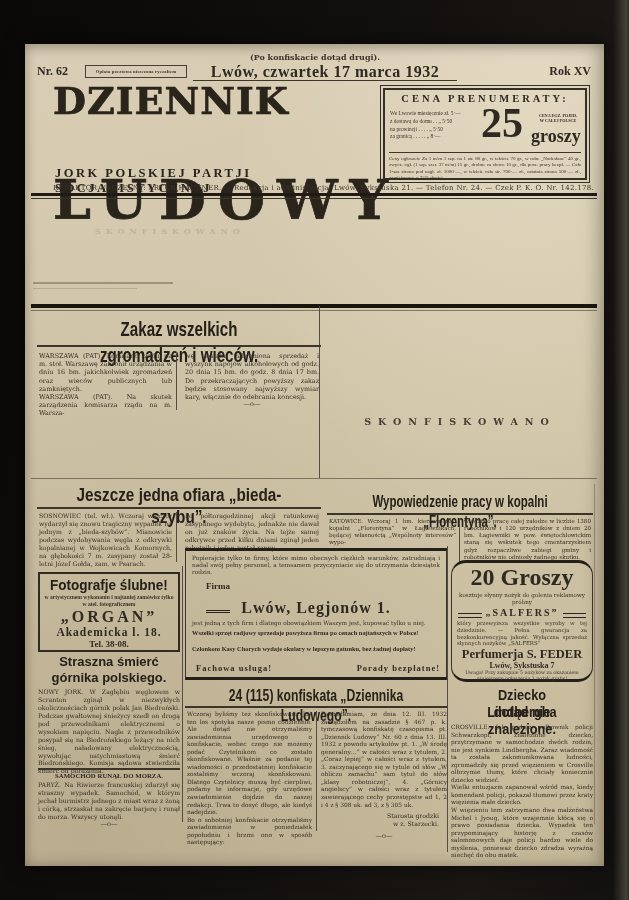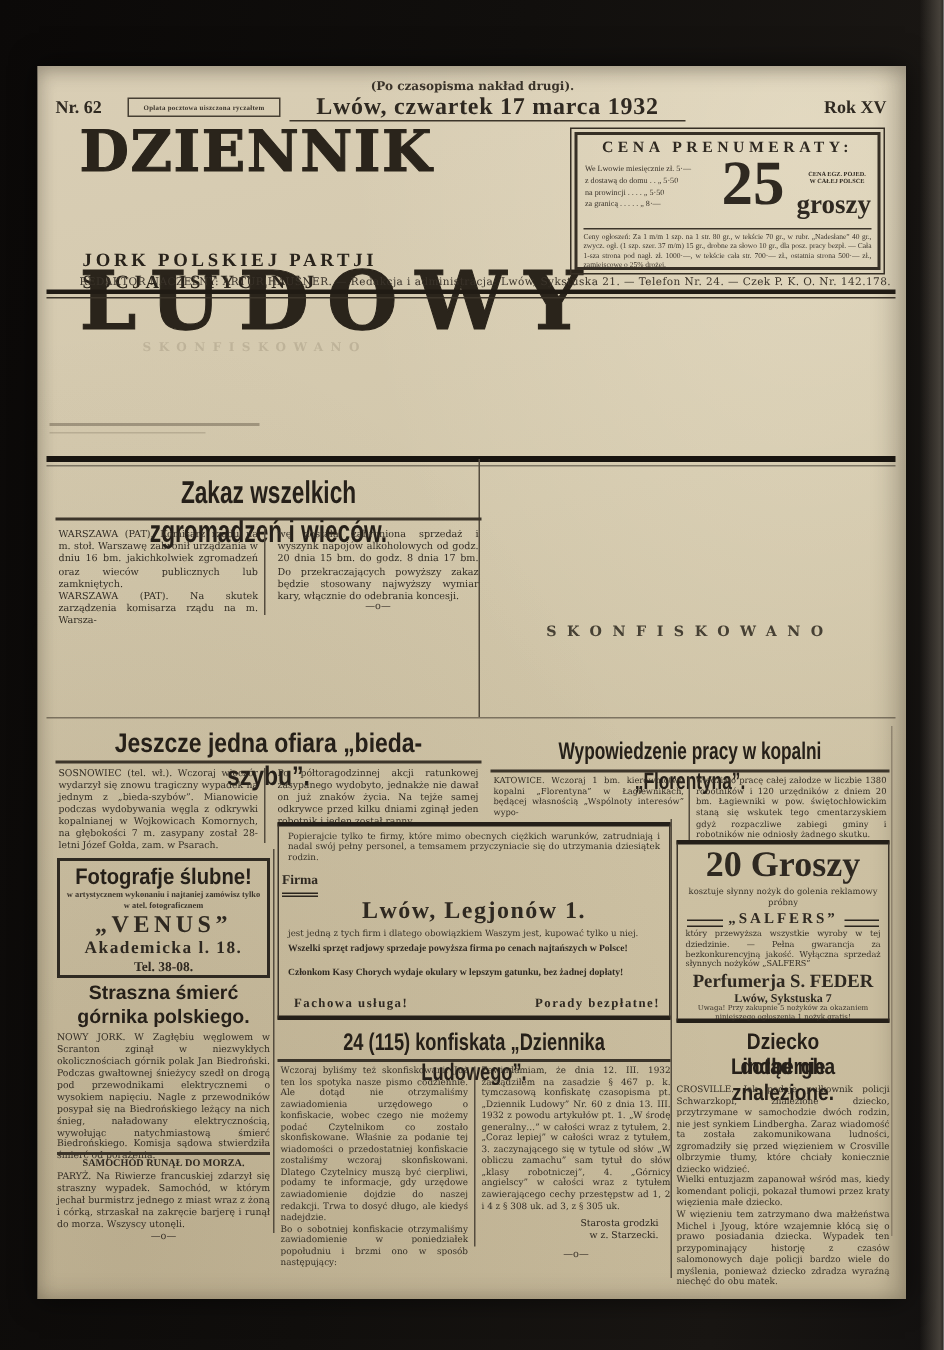--- a/index.html
+++ b/index.html
@@ -47,21 +47,21 @@
 
 <div class="artifact" style="left:23px;top:88px;width:8px;height:30px;"></div>
 <div class="artifact" style="left:31px;top:64px;width:4px;height:12px;"></div>
 <div class="artifact" style="left:22px;top:292px;width:7px;height:14px;"></div>
 <div class="artifact" style="left:21px;top:416px;width:7px;height:18px;"></div>
 <div class="artifact" style="left:24px;top:650px;width:5px;height:11px;"></div>
 <div class="artifact" style="left:27px;top:786px;width:5px;height:8px;"></div>
 
 <div class="page">
 
-  <div class="abs serif b ctr" style="left:180px;top:8px;width:220px;font-size:8px;color:#3a332a;">(Po czasopisma nakład drugi).</div>
+  <div class="abs serif b ctr" style="left:180px;top:8px;width:220px;font-size:8px;color:#3a332a;">(Po konfiskacie dotąd drugi).</div>
   <div class="abs sans b" style="left:12px;top:20px;font-size:12px;">Nr. 62</div>
   <div class="abs sans ctr" style="left:60px;top:21px;width:100px;height:11px;border:1px solid #463f33;font-size:4.6px;line-height:11px;color:#3c352b;font-weight:bold;letter-spacing:.2px;">Opłata pocztowa uiszczona ryczałtem</div>
   <div class="abs sans b ctr" style="left:170px;top:19px;width:260px;font-size:16px;letter-spacing:.5px;">Lwów, czwartek 17 marca 1932</div>
   <div class="abs sans b rt" style="left:500px;top:20px;width:66px;font-size:12px;">Rok XV</div>
   <div class="rule" style="left:168px;top:36px;width:264px;height:1px;"></div>
 
   <div class="masthead" style="left:28px;top:38px;font-size:38px;letter-spacing:1px;">DZIENNIK</div>
   <div class="masthead" style="left:28px;top:96px;font-size:54px;letter-spacing:12px;margin-top:33px;">LUDOWY</div>
   <div class="abs sans b" style="left:30px;top:122px;width:330px;font-size:12.5px;letter-spacing:2.5px;color:#29231b;">JORK POLSKIEJ PARTJI SOCJALISTYCZNEJ</div>
 
@@ -117,55 +117,55 @@
   <div class="vrule" style="left:434px;top:474px;height:44px;"></div>
   <div class="body-text" style="left:439px;top:474px;width:127px;font-size:5.6px;">wiedziało pracę całej załodze w liczbie 1380 robotników i 120 urzędników z dniem 20 bm. Łagiewniki w pow. świętochłowickim staną się wskutek tego cmentarzyskiem gdyż rozpaczliwe zabiegi gminy i robotników nie odniosły żadnego skutku.</div>
 
   <div class="vrule" style="left:157px;top:522px;height:256px;"></div>
   <div class="vrule" style="left:422px;top:502px;height:306px;"></div>
   <div class="abs" style="left:569px;top:440px;width:1px;height:340px;background:rgba(60,50,40,.35);"></div>
 
   <div class="adbox" style="left:13px;top:528px;width:142px;height:80px;border:2px solid #2f2a22;">
     <div class="hl cx90" style="left:0;top:2px;width:100%;font-size:15px;position:absolute;">Fotografje ślubne!</div>
     <div class="abs sans b ctr" style="left:4px;top:20px;width:130px;font-size:5.6px;line-height:1.25;color:#3a332a;">w artystycznem wykonaniu i najtaniej zamówisz tylko w atel. fotograficznem</div>
-    <div class="abs sans b ctr" style="left:0;top:34px;width:100%;font-size:16px;letter-spacing:3px;">„VENUS”</div>
+    <div class="abs sans b ctr" style="left:0;top:34px;width:100%;font-size:16px;letter-spacing:3px;">„ORGAN”</div>
     <div class="abs sans b ctr" style="left:0;top:52px;width:100%;font-size:11.5px;letter-spacing:1px;">Akademicka l. 18.</div>
     <div class="abs sans b ctr" style="left:0;top:65px;width:100%;font-size:9px;">Tel. 38-08.</div>
   </div>
 
   <div class="hl pre" style="left:13px;top:610px;width:142px;font-size:13px;line-height:16px;">Straszna śmierć
 górnika polskiego.</div>
   <div class="body-text" style="left:13px;top:644px;width:142px;font-size:6.2px;">NOWY JORK. W Zagłębiu węglowem w Scranton zginął w niezwykłych okolicznościach górnik polak Jan Biedroński. Podczas gwałtownej śnieżycy szedł on drogą pod przewodnikami elektrycznemi o wysokiem napięciu. Nagle z przewodników posypał się na Biedrońskiego leżący na nich śnieg, naładowany elektrycznością, wywołując natychmiastową śmierć Biedrońskiego. Komisja sądowa stwierdziła śmierć od porażenia.</div>
   <div class="rule" style="left:13px;top:724px;width:142px;height:2px;"></div>
   <div class="abs sans b ctr" style="left:13px;top:728px;width:142px;font-size:6.8px;">SAMOCHÓD RUNĄŁ DO MORZA.</div>
   <div class="body-text" style="left:13px;top:737px;width:142px;font-size:6.2px;">PARYŻ. Na Riwierze francuskiej zdarzył się straszny wypadek. Samochód, w którym jechał burmistrz jednego z miast wraz z żoną i córką, strzaskał na zakręcie barjerę i runął do morza. Wszyscy utonęli.</div>
   <div class="abs serif ctr" style="left:13px;top:776px;width:142px;font-size:6.5px;color:#3a332a;">—o—</div>
 
   <div class="adbox" style="left:160px;top:504px;width:262px;height:132px;border-top:3px solid #241f18;border-bottom:3px solid #241f18;border-left:1px solid #3c352a;border-right:1px solid #3c352a;">
     <div class="abs serif j" style="left:6px;top:4px;width:248px;font-size:5.8px;line-height:1.25;color:#363026;">Popierajcie tylko te firmy, które mimo obecnych ciężkich warunków, zatrudniają i nadal swój pełny personel, a temsamem przyczyniacie się do utrzymania dziesiątek rodzin.</div>
-    <div class="abs sans b" style="left:2px;top:30px;font-size:9px;border-bottom:3px double #2b251e;padding-bottom:4px;">Firma</div>
+    <div class="abs sans b" style="left:20px;top:30px;font-size:9px;border-bottom:3px double #2b251e;padding-bottom:19px;">Firma</div>
     <div class="abs sans b ctr" style="left:0;top:48px;width:100%;font-size:16px;letter-spacing:1px;">Lwów, Legjonów 1.</div>
     <div class="abs serif" style="left:6px;top:69px;width:248px;font-size:5.8px;color:#363026;">jest jedną z tych firm i dlatego obowiązkiem Waszym jest, kupować tylko u niej.</div>
     <div class="abs sans b j" style="left:6px;top:78px;width:248px;font-size:6.4px;line-height:1.2;">Wszelki sprzęt radjowy sprzedaje powyższa firma po cenach najtańszych w Polsce!</div>
     <div class="abs sans b j" style="left:6px;top:94px;width:248px;font-size:6.4px;line-height:1.2;">Członkom Kasy Chorych wydaje okulary w lepszym gatunku, bez żadnej dopłaty!</div>
     <div class="abs sans b" style="left:10px;top:112px;font-size:8.5px;letter-spacing:1px;">Fachowa usługa!</div>
     <div class="abs sans b rt" style="left:110px;top:112px;width:144px;font-size:8.5px;letter-spacing:1px;">Porady bezpłatne!</div>
   </div>
 
   <div class="hl cx76" style="left:160px;top:642px;width:262px;font-size:16px;line-height:20px;">24 (115) konfiskata „Dziennika Ludowego”.</div>
   <div class="rule" style="left:160px;top:662px;width:262px;height:1.5px;"></div>
   <div class="body-text" style="left:162px;top:667px;width:125px;font-size:5.9px;">Wczoraj byliśmy też skonfiskowani. Już ten los spotyka nasze pismo codziennie. Ale dotąd nie otrzymaliśmy zawiadomienia urzędowego o konfiskacie, wobec czego nie możemy podać Czytelnikom co zostało skonfiskowane. Właśnie za podanie tej wiadomości o przedostatniej konfiskacie zostaliśmy wczoraj skonfiskowani. Dlatego Czytelnicy muszą być cierpliwi, podamy te informacje, gdy urzędowe zawiadomienie dojdzie do naszej redakcji. Trwa to dosyć długo, ale kiedyś nadejdzie.
 Bo o sobotniej konfiskacie otrzymaliśmy zawiadomienie w poniedziałek popołudniu i brzmi ono w sposób następujący:</div>
   <div class="vrule" style="left:291px;top:667px;height:120px;"></div>
   <div class="body-text" style="left:296px;top:667px;width:126px;font-size:5.9px;">Zawiadamiam, że dnia 12. III. 1932 zarządziłem na zasadzie § 467 p. k. tymczasową konfiskatę czasopisma pt. „Dziennik Ludowy” Nr. 60 z dnia 13. III. 1932 z powodu artykułów pt. 1. „W środę generalny…” w całości wraz z tytułem, 2. „Coraz lepiej” w całości wraz z tytułem, 3. zaczynającego się w tytule od słów „W obliczu zamachu” sam tytuł do słów „klasy robotniczej”, 4. „Górnicy angielscy” w całości wraz z tytułem zawierającego cechy przestępstw ad 1, 2 i 4 z § 308 uk. ad 3, z § 305 uk.</div>
   <div class="abs serif rt" style="left:296px;top:768px;width:118px;font-size:6.2px;">Starosta grodzki</div>
   <div class="abs serif rt" style="left:296px;top:776px;width:118px;font-size:6.2px;">w z. Starzecki.</div>
   <div class="abs serif ctr" style="left:296px;top:788px;width:126px;font-size:6.5px;color:#3a332a;">—o—</div>
 
-  <div class="adbox" style="left:426px;top:516px;width:142px;height:122px;border-top:3px solid #241f18;border-bottom:3px solid #241f18;border-left:1px solid #3c352a;border-right:1px solid #3c352a;">
+  <div class="adbox" style="left:426px;top:516px;width:142px;height:122px;border-top:3px solid #241f18;border-bottom:3px solid #241f18;border-left:1px solid #3c352a;border-right:1px solid #3c352a;border-radius:15px;">
     <div class="abs sans b ctr" style="left:0;top:1px;width:100%;font-size:24px;">20 Groszy</div>
     <div class="abs serif ctr" style="left:4px;top:29px;width:132px;font-size:5.6px;line-height:1.25;color:#363026;">kosztuje słynny nożyk do golenia reklamowy próbny</div>
     <div class="abs" style="left:2px;top:44px;width:136px;display:flex;align-items:flex-end;">
       <span class="dline"></span>
       <span class="sans b" style="font-size:10px;letter-spacing:2px;">„SALFERS”</span>
       <span class="dline"></span>
     </div>
     <div class="abs serif j" style="left:5px;top:57px;width:130px;font-size:5.4px;line-height:1.25;color:#363026;">który przewyższa wszystkie wyroby w tej dziedzinie. — Pełna gwarancja za bezkonkurencyjną jakość. Wyłączna sprzedaż słynnych nożyków „SALFERS”</div>
     <div class="abs sans b ctr" style="left:0;top:84px;width:100%;font-size:12.5px;">Perfumerja S. FEDER</div>
     <div class="abs sans b ctr" style="left:0;top:98px;width:100%;font-size:8px;">Lwów, Sykstuska 7</div>

